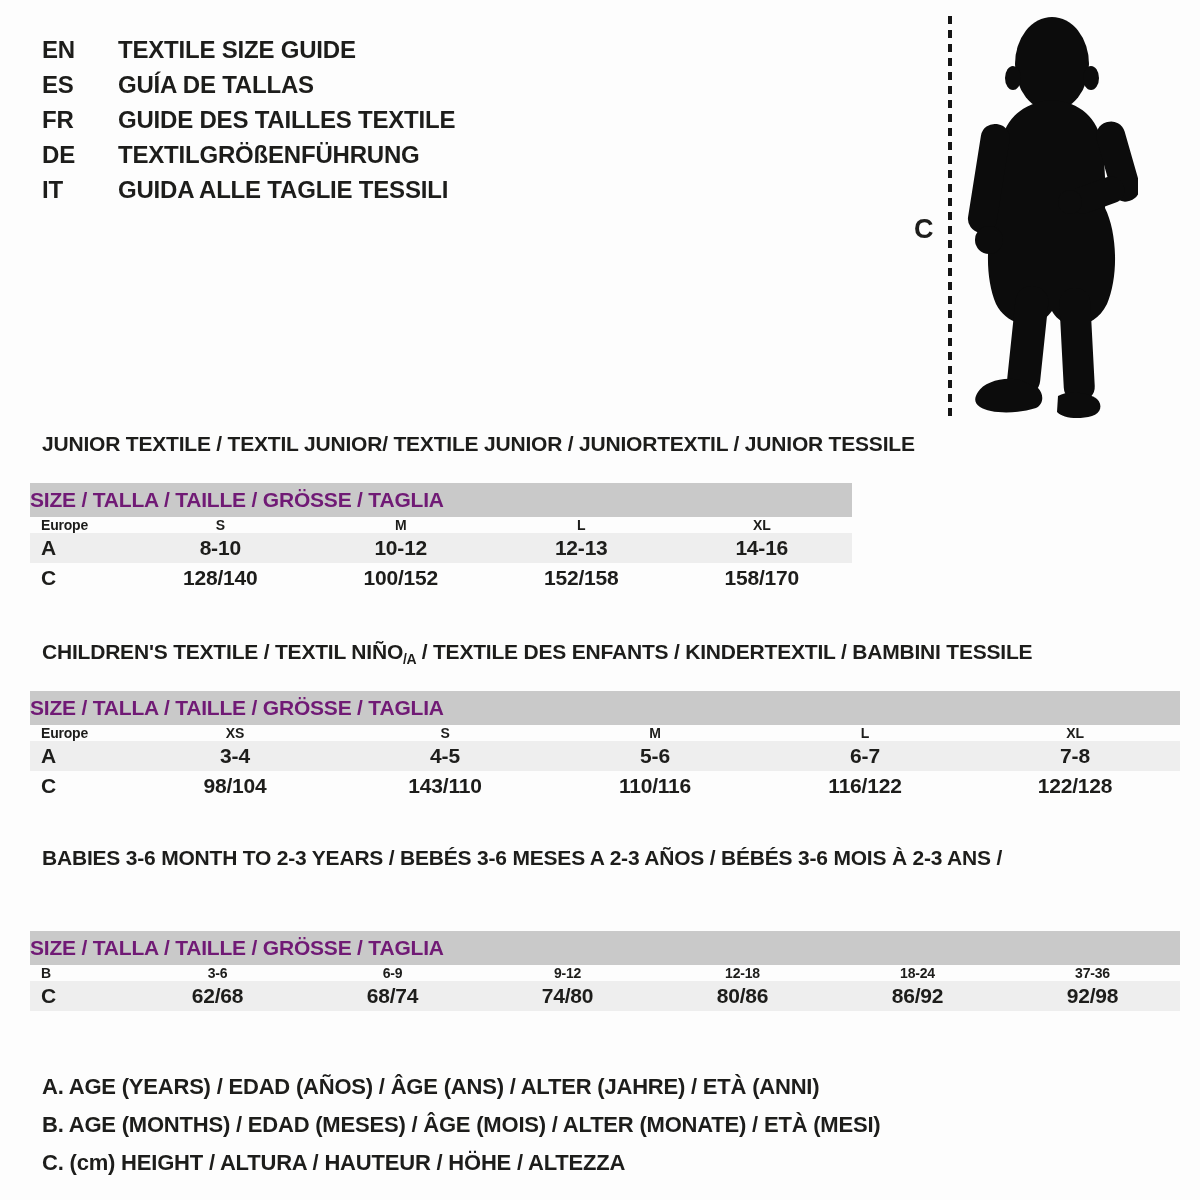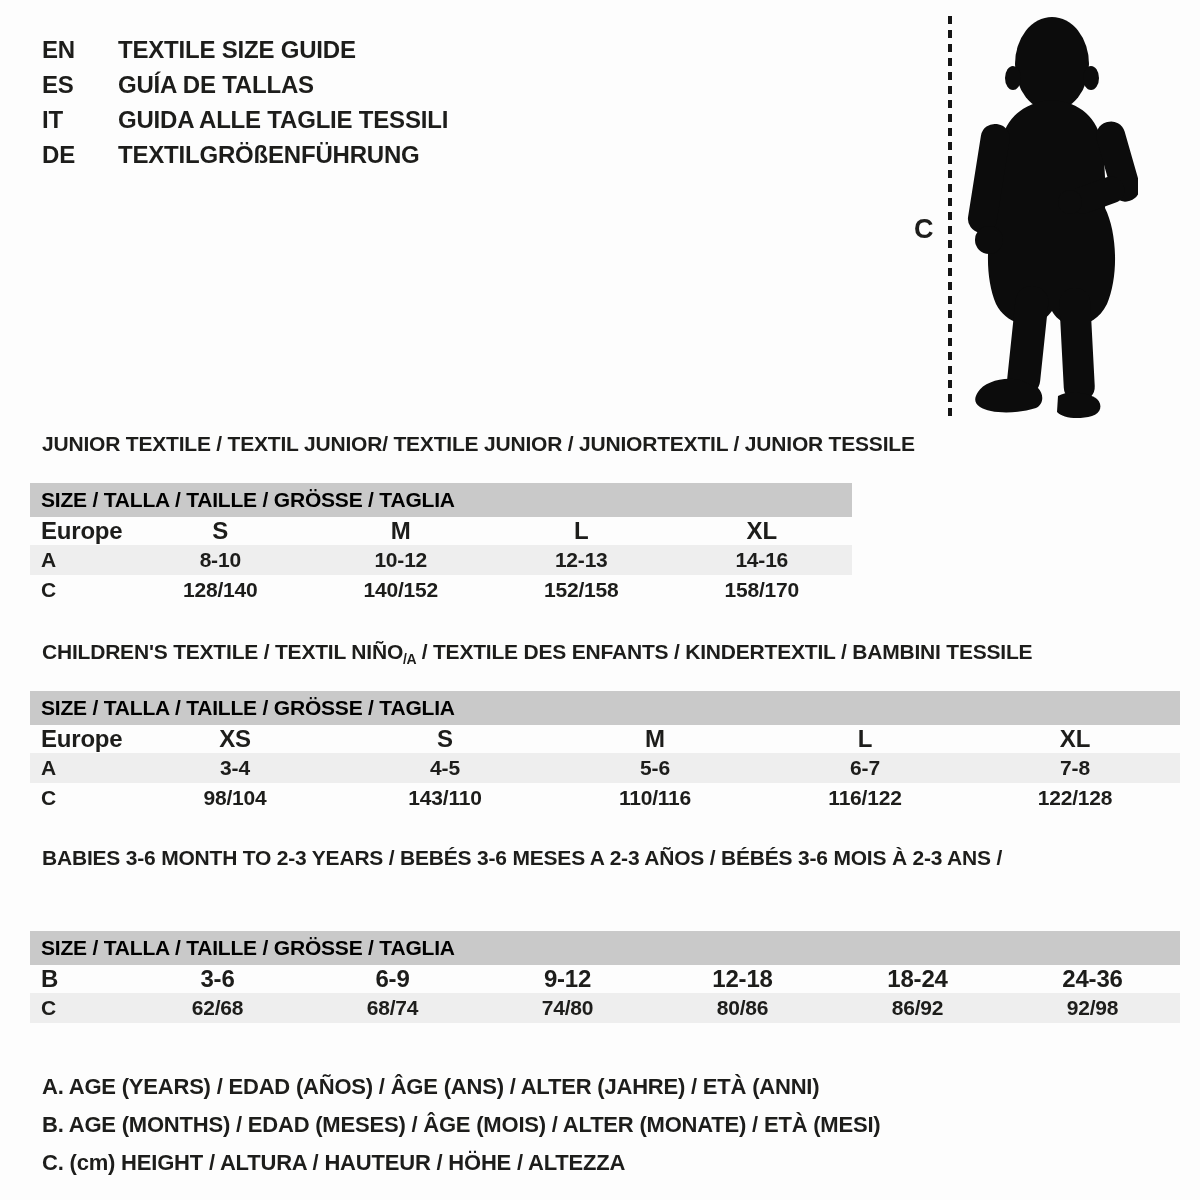--- a/index.html
+++ b/index.html
@@ -29,28 +29,28 @@
   }
   .measure-label { position: absolute; left: 914px; top: 214px; font-size: 27px; }
   .silhouette { position: absolute; left: 966px; top: 14px; }
 
   
   .section-title { position: absolute; left: 42px; font-size: 21px; white-space: nowrap; }
   .title-sub { font-size: 14px; vertical-align: -5px; letter-spacing: -0.5px; }
   .size-table-wrap { position: absolute; left: 30px; }
   .size-bar {
     height: 34px; line-height: 34px; background: #c9c9c9;
-    font-size: 21px; padding-left: 11px; color: #000000;
+    font-size: 21px; color: #701a75;
   }
   table { border-collapse: collapse; table-layout: fixed; width: 100%; }
   td {
     font-size: 21px; font-weight: bold; text-align: center;
     padding: 0; height: 30px; white-space: nowrap;
   }
-  tr.region-row td { height: 16px; font-size: 24px; }
+  tr.region-row td { height: 16px; font-size: 14px; }
   td.rowlabel { text-align: left; padding-left: 11px; }
   col.labelcol { width: 100px; }
   tr.stripe { background: #eeeeee; }
 
   
   .notes { position: absolute; left: 42px; top: 1068px; }
   .note-line { height: 38px; line-height: 38px; font-size: 22px; white-space: nowrap; }
 </style>
 </head>
 <body>
@@ -60,26 +60,30 @@
   <div class="legend">
     <div class="legend-row">
       <span class="legend-code">EN</span>
       <span class="legend-label">TEXTILE SIZE GUIDE</span>
     </div>
     <div class="legend-row">
       <span class="legend-code">ES</span>
       <span class="legend-label">GUÍA DE TALLAS</span>
     </div>
     <div class="legend-row">
+      <span class="legend-code">FR</span>
+      <span class="legend-label">GUIDE DES TAILLES TEXTILE</span>
+    </div>
+    <div class="legend-row">
+      <span class="legend-code">DE</span>
+      <span class="legend-label">TEXTILGRÖßENFÜHRUNG</span>
+    </div>
+    <div class="legend-row">
       <span class="legend-code">IT</span>
       <span class="legend-label">GUIDA ALLE TAGLIE TESSILI</span>
-    </div>
-    <div class="legend-row">
-      <span class="legend-code">DE</span>
-      <span class="legend-label">TEXTILGRÖßENFÜHRUNG</span>
     </div>
   </div>
 
   <div class="measure-line"></div>
   <div class="measure-label">C</div>
   <div class="silhouette">
     <svg viewBox="0 0 172 406" width="172" height="406" aria-hidden="true">
       <g fill="#0c0c0c">
 
         <ellipse cx="86" cy="50" rx="37" ry="47"></ellipse>
@@ -136,21 +140,21 @@
       <tr class="stripe">
         <td class="rowlabel">A</td>
         <td>8-10</td>
         <td>10-12</td>
         <td>12-13</td>
         <td>14-16</td>
       </tr>
       <tr>
         <td class="rowlabel">C</td>
         <td>128/140</td>
-        <td>140/152</td>
+        <td>100/152</td>
         <td>152/158</td>
         <td>158/170</td>
       </tr>
     </tbody>
       </table>
   </div>
 
   <div class="section-title" style="top:640px;text-align:right;"><span>CHILDREN'S TEXTILE / TEXTIL NIÑO</span><span class="title-sub">/A</span><span> / TEXTILE DES ENFANTS / KINDERTEXTIL / BAMBINI TESSILE</span></div>
   <div class="size-table-wrap" style="top:691px; width:1150px;">
     <div class="size-bar">SIZE / TALLA / TAILLE / GRÖSSE / TAGLIA</div>
@@ -206,21 +210,21 @@
           <col>
         </colgroup>
       <tbody>
           <tr class="region-row">
         <td class="rowlabel">B</td>
         <td>3-6</td>
         <td>6-9</td>
         <td>9-12</td>
         <td>12-18</td>
         <td>18-24</td>
-        <td>24-36</td>
+        <td>37-36</td>
       </tr>
       <tr class="stripe">
         <td class="rowlabel">C</td>
         <td>62/68</td>
         <td>68/74</td>
         <td>74/80</td>
         <td>80/86</td>
         <td>86/92</td>
         <td>92/98</td>
       </tr>

